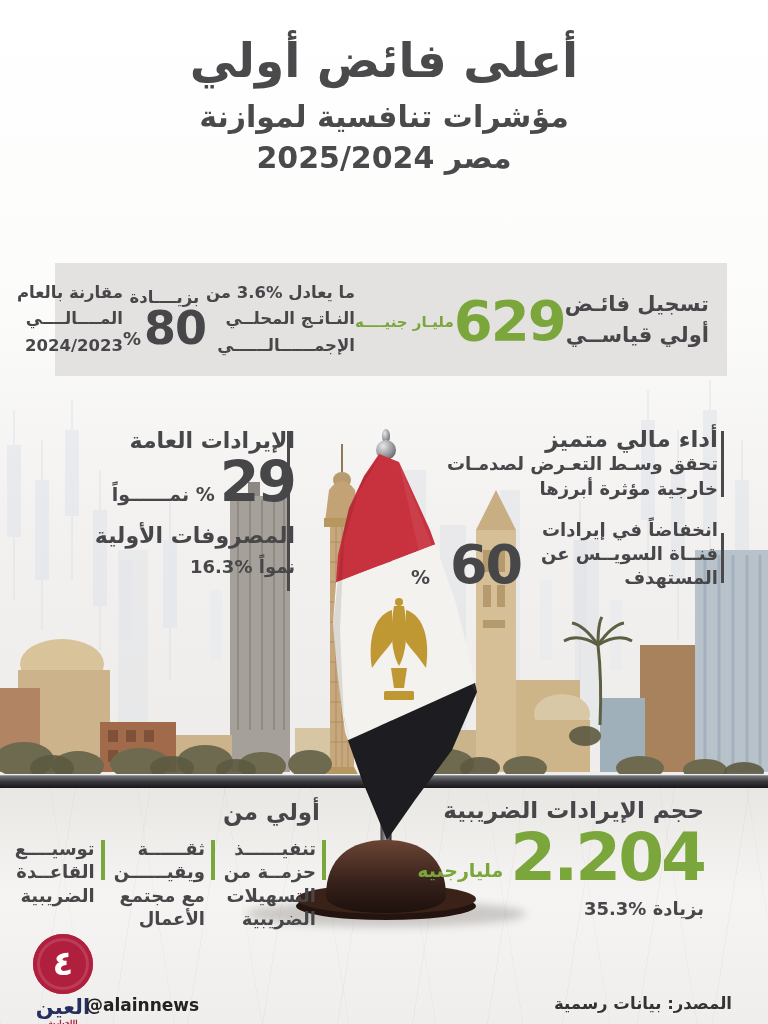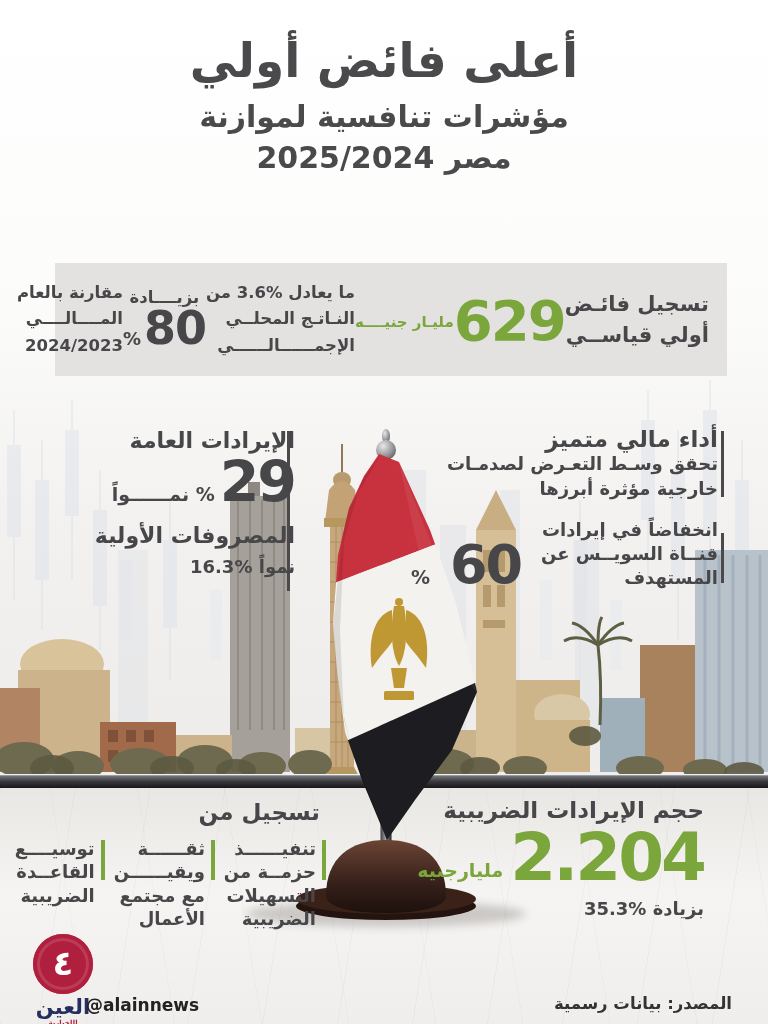--- a/index.html
+++ b/index.html
@@ -355,21 +355,21 @@
         <div>انخفاضاً في إيرادات</div>
         <div>قنــاة السويــس عن</div>
         <div>المستهدف</div>
       </div>
       <div class="perf-value">60</div>
       <div class="perf-pct">%</div>
     </div>
   </div>
 
   <div class="abs support">
-    <div class="support-heading">تسجيل من</div>
+    <div class="support-heading">أولي من</div>
     <div class="support-items">
       <div class="support-item">
         <span class="gbar"></span>
         <div class="s-line">تنفيــــــذ</div>
         <div class="s-line">حزمــة من</div>
         <div class="s-line">التسهيلات</div>
         <div class="s-line">الضريبية</div>
       </div>
       <div class="support-item">
         <span class="gbar"></span>

